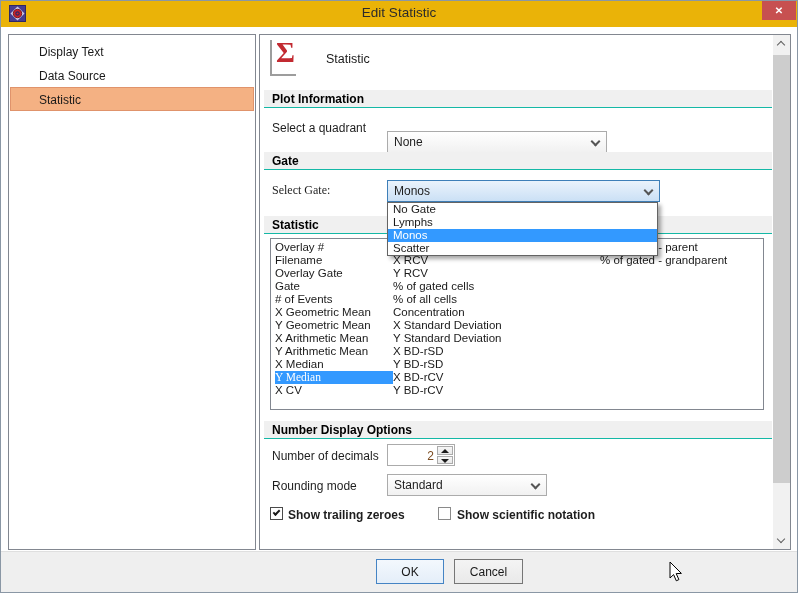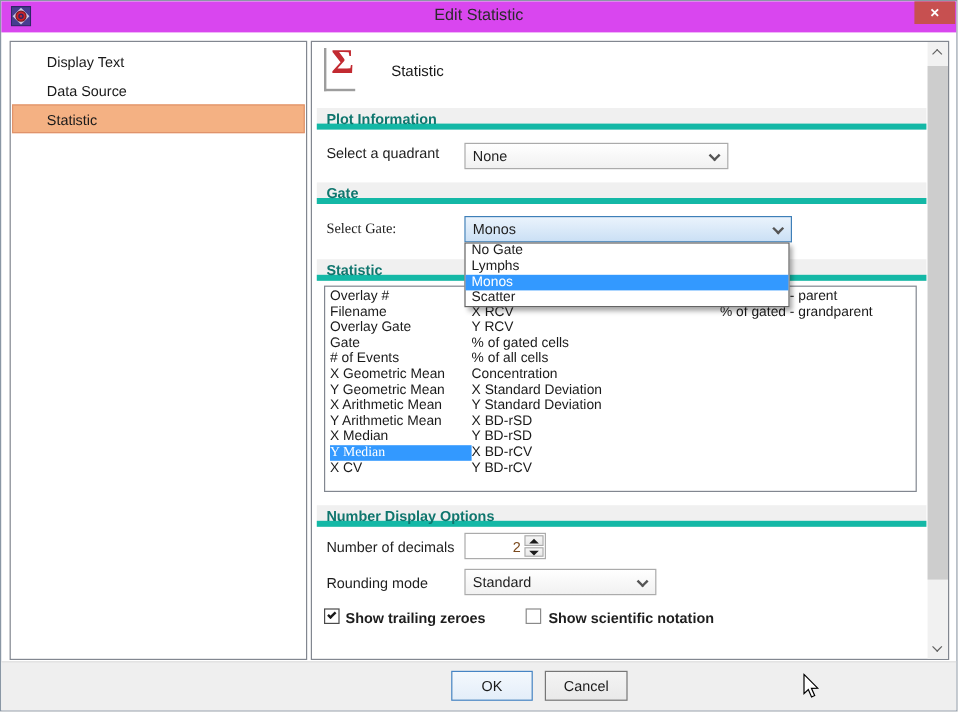--- a/index.html
+++ b/index.html
@@ -2,21 +2,21 @@
 <html><head>
 <meta charset="utf-8">
 <style>
   * { margin:0; padding:0; box-sizing:border-box; cursor:default; }
   html,body { background:#d8d8d8; }
   body { font-family:"Liberation Sans", sans-serif; }
   .window { position:relative; width:798px; height:593px; background:#ffffff;
             border:1px solid #8a97a5; overflow:hidden; }
 
   
-  .titlebar { position:absolute; left:0; top:0; width:100%; height:26px; background:#d946ef; }
+  .titlebar { position:absolute; left:0; top:0; width:100%; height:26px; background:#eab308; }
   .app-icon { position:absolute; left:8px; top:4px; width:17px; height:17px; }
   .win-title { position:absolute; left:0; right:0; top:4px; text-align:center;
                font-size:13.5px; color:#2b2b2b; }
   .close-btn { position:absolute; right:1px; top:0; width:34px; height:19px;
                background:#c75050; color:#ffffff; font-size:10px; font-weight:bold;
                display:flex; align-items:center; justify-content:center; }
 
   
   .sidebar { position:absolute; left:7px; top:33px; width:248px; height:516px;
              background:#fff; border:1px solid #828790; padding-top:4px; }
@@ -29,22 +29,22 @@
            background:#fff; border:1px solid #828790; }
   .content { position:absolute; left:0; top:0; width:513px; height:514px; }
 
   .sigma-box { position:absolute; left:10px; top:5px; width:26px; height:36px;
                border-left:2px solid #9d9d9d; border-bottom:2px solid #9d9d9d; }
   .sigma-box span { position:absolute; left:4px; top:-4px; font-size:29px; font-weight:bold;
                     color:#c22a31; font-family:"Liberation Serif", serif; }
   .panel-title { position:absolute; left:66px; top:17px; font-size:12.5px; color:#1a1a1a; }
 
   .sec-bar { position:absolute; left:4px; width:508px; height:18px; background:#f0f0f0;
-             border-bottom:5px solid #14b8a6; font-size:12px; font-weight:bold;
-             color:#0f766e; padding:2px 0 0 8px; }
+             border-bottom:1px solid #14b8a6; font-size:12px; font-weight:bold;
+             color:#000000; padding:2px 0 0 8px; }
   .lbl { position:absolute; font-size:12px; color:#1e1e1e; white-space:nowrap; }
 
   .combo { position:absolute; height:22px; background:linear-gradient(#ffffff,#f1f1f1);
            border:1px solid #ababab; font-size:12px; color:#1e1e1e; }
   .combo .val { position:absolute; left:6px; top:3px; }
   .combo.focused { background:linear-gradient(#eaf3fc,#cbe0f5); border:1px solid #3e7fb8; }
   .chev { position:absolute; right:7px; top:6px; width:7px; height:7px;
           border-right:2px solid #555; border-bottom:2px solid #555; transform:rotate(45deg); }
 
   .dropdown { position:absolute; left:127px; top:167px; width:271px; background:#ffffff;
@@ -130,21 +130,21 @@
 
       <div class="sigma-box">
           <span>Σ</span>
         </div>
       <div class="panel-title">Statistic</div>
 
       <div class="sec-bar" style="top:55px;">
         <span>Plot Information</span>
       </div>
       <div class="lbl" style="left:12px; top:86px;">Select a quadrant</div>
-      <div class="combo" style="left:127px; top:84px; width:220px;padding-left:10px;">
+      <div class="combo" style="left:127px; top:96px; width:220px;padding-left:10px;">
         <span class="val">None</span>
         <span class="chev"></span>
       </div>
 
       <div class="sec-bar" style="top:117px;">
         <span>Gate</span>
       </div>
       <div class="lbl" style="left:12px; top:148px;font-family:Liberation Serif, serif;">Select Gate:</div>
       <div class="combo focused" style="left:127px; top:145px; width:273px;">
         <span class="val">Monos</span>

